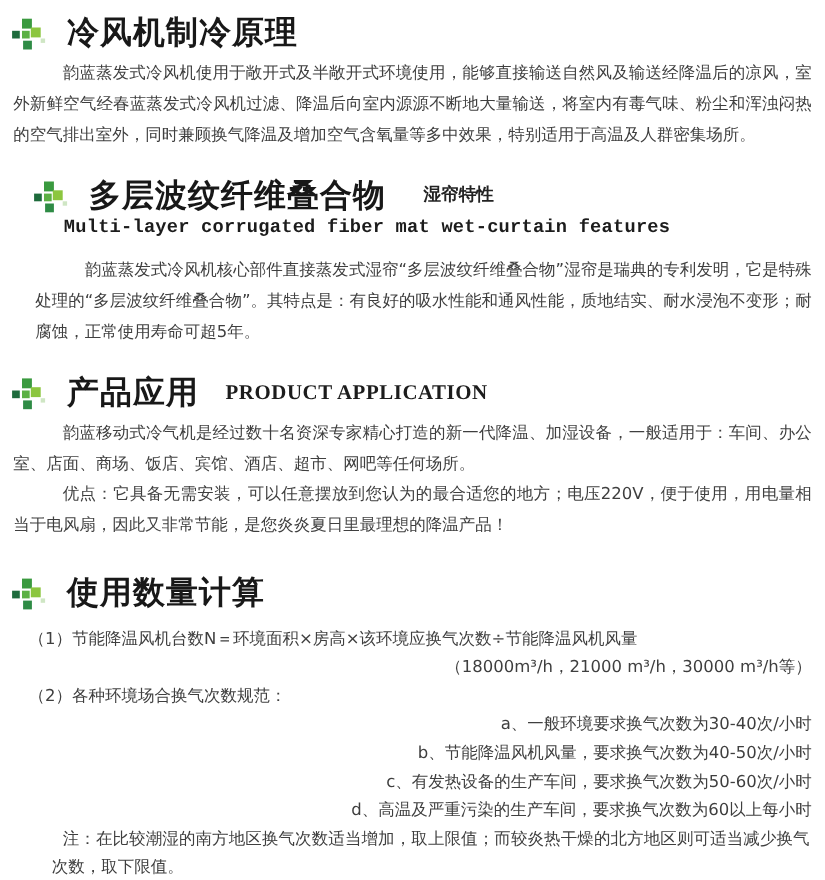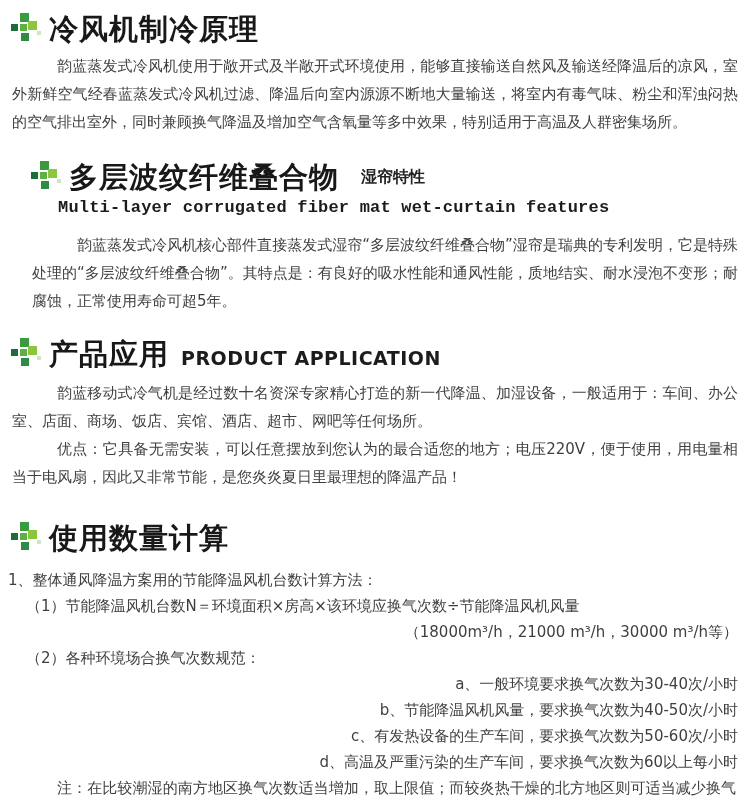--- a/index.html
+++ b/index.html
@@ -4,33 +4,34 @@
 <style>
   html,body{margin:0;padding:0;background:#ffffff;}
   body{
     width:750px;height:800px;overflow:hidden;
     font-family:"DejaVu Sans","Liberation Sans",sans-serif;
     color:#3f3f3f;
   }
   .page{width:750px;padding:12px 0 0 0;box-sizing:border-box;}
 
   
-  .sec-head{display:flex;align-items:flex-start;padding-left:10px;}
+  .sec-head{display:flex;align-items:flex-end;padding-left:10px;gap:12px;}
   .sec-title{
     font-size:29px;font-weight:bold;color:#181818;
     letter-spacing:1px;margin:0 0 0 8px;line-height:34px;
   }
   .sec-title-side{
     font-size:16px;font-weight:600;color:#222;
     margin-left:22px;line-height:34px;align-self:flex-end;
   }
   .sec-title-en{
     font-size:19px;font-weight:bold;color:#1c1c1c;
     margin-left:12px;line-height:30px;align-self:center;margin-top:6px;
     letter-spacing:0.5px;
+    font-family:Liberation Serif, serif;
   }
   .sub-en{
     font-size:17px;font-weight:bold;color:#1c1c1c;
     margin:2px 0 0 38px;line-height:23px;letter-spacing:0.2px;font-family:Liberation Mono, monospace;
   }
 
   
   .px-icon{position:relative;width:31px;height:30px;flex:0 0 31px;}
   .px-icon i{position:absolute;display:block;}
   .px-icon .s1{left:10px;top:1px;width:9px;height:9px;background:#3a9a3f;}
@@ -121,21 +122,20 @@
         <i class="s1"></i>
           <i class="s2"></i>
           <i class="s3"></i>
           <i class="s4"></i>
           <i class="s5"></i>
           <i class="s6"></i>
       </span>
       <h1 class="sec-title">使用数量计算</h1>
     </div>
     <div class="calc-list">
-      <p class="li lv0">1、整体通风降温方案用的节能降温风机台数计算方法：</p>
       <p class="li lv1">（1）节能降温风机台数N＝环境面积×房高×该环境应换气次数÷节能降温风机风量</p>
       <p class="li lv2">（18000m³/h，21000 m³/h，30000 m³/h等）</p>
       <p class="li lv1">（2）各种环境场合换气次数规范：</p>
       <p class="li lv2">a、一般环境要求换气次数为30-40次/小时</p>
       <p class="li lv2">b、节能降温风机风量，要求换气次数为40-50次/小时</p>
       <p class="li lv2">c、有发热设备的生产车间，要求换气次数为50-60次/小时</p>
       <p class="li lv2">d、高温及严重污染的生产车间，要求换气次数为60以上每小时</p>
       <p class="li note">注：在比较潮湿的南方地区换气次数适当增加，取上限值；而较炎热干燥的北方地区则可适当减少换气次数，取下限值。</p>
     </div>
   </section>

